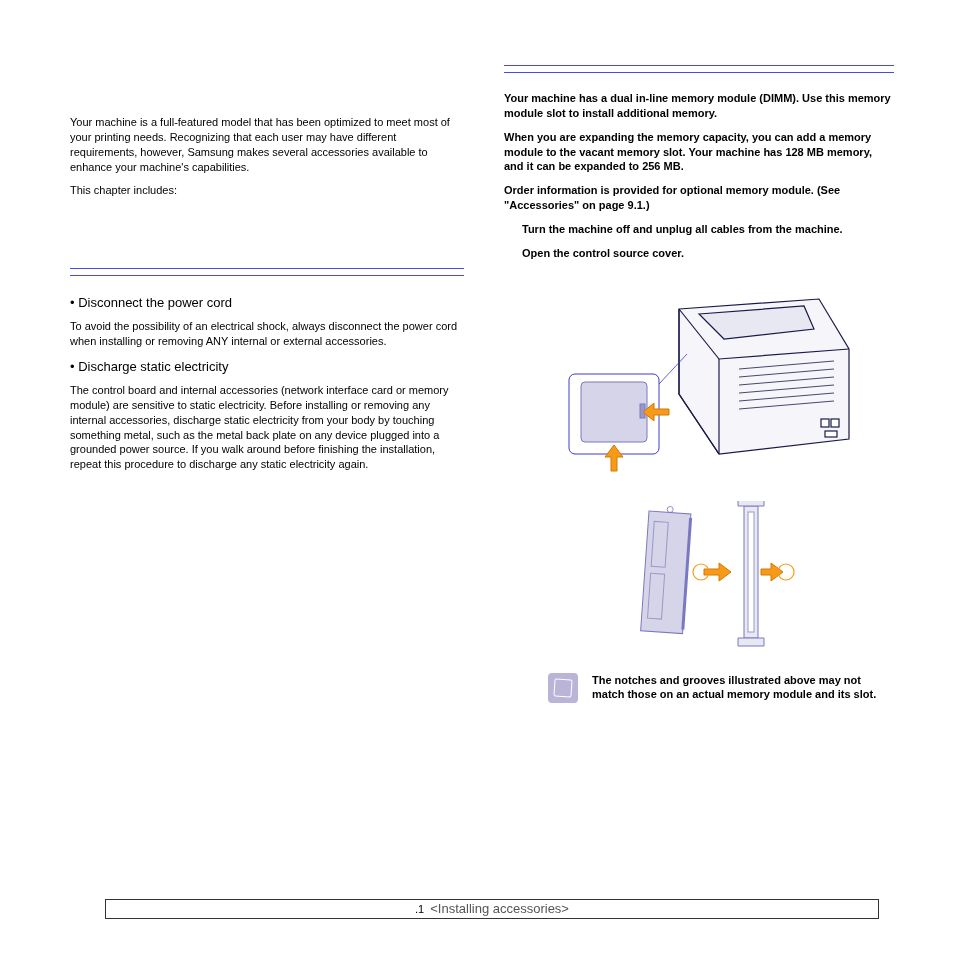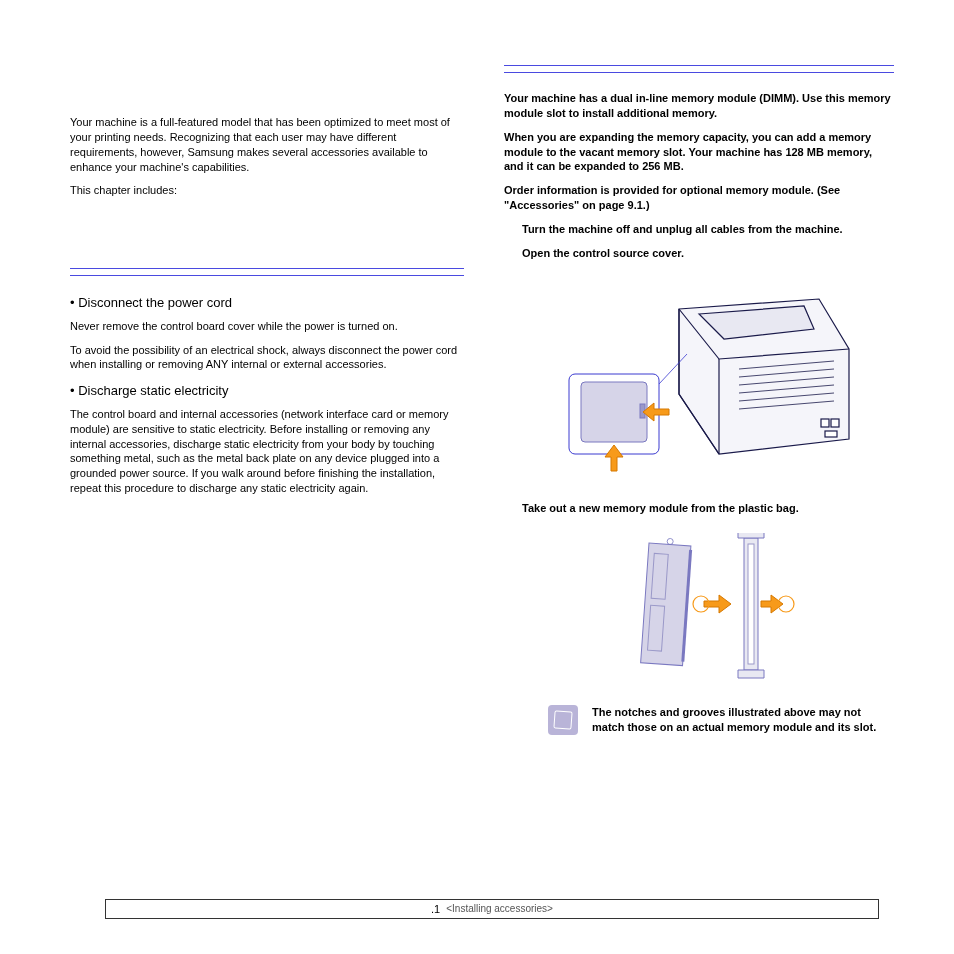--- a/index.html
+++ b/index.html
@@ -76,37 +76,36 @@
     left: 105px; right: 75px; bottom: 35px;
     border: 0.5px solid #333;
     height: 20px;
     display: flex;
     align-items: center;
     justify-content: center;
     font-size: 10px;
     gap: 6px;
   }
   .footer .pg { font-size: 11px; }
-  .footer .chap { font-size: 10px; color: #555; }
+  .footer .chap { font-size: 13px; color: #555; }
 </style>
 </head>
 <body>
 
 <div class="page">
   <div class="col col-left">
     <p>Your machine is a full-featured model that has been optimized to meet most of your printing needs. Recognizing that each user may have different requirements, however, Samsung makes several accessories available to enhance your machine's capabilities.</p>
     <p>This chapter includes:</p>
 
     <div class="hr-group" style="margin-top:70px">
       <div class="hr"></div>
         <div class="hr"></div>
     </div>
 
     <div class="bullet-head">Disconnect the power cord</div>
-    <p>Never remove the control board cover while the power is turned on.</p>
     <p>To avoid the possibility of an electrical shock, always disconnect the power cord when installing or removing ANY internal or external accessories.</p>
 
     <div class="bullet-head">Discharge static electricity</div>
     <p>The control board and internal accessories (network interface card or memory module) are sensitive to static electricity. Before installing or removing any internal accessories, discharge static electricity from your body by touching something metal, such as the metal back plate on any device plugged into a grounded power source. If you walk around before finishing the installation, repeat this procedure to discharge any static electricity again.</p>
   </div>
 
   <div class="col col-right">
     <div class="hr-group hr-right-top" style="margin-top:-50px">
       <div class="hr"></div>
         <div class="hr"></div>
@@ -151,21 +150,20 @@
 
           <path d="M130 130 L115 130 L115 124 L104 133 L115 142 L115 136 L130 136 Z" fill="#f79a1a" stroke="#d67800"></path>
 
           <path d="M72 192 L72 178 L66 178 L75 166 L84 178 L78 178 L78 192 Z" fill="#f79a1a" stroke="#d67800"></path>
 
           <line x1="120" y1="105" x2="148" y2="75" stroke="#3a3ad0" stroke-width="0.8"></line>
         </g>
       </svg>
     </div>
 
-    <p class="step">Take out a new memory module from the plastic bag.</p>
 
     <div class="figure">
       <svg width="200" height="150" viewBox="0 0 200 150">
 
         <g transform="translate(50,10) rotate(4)">
           <rect x="0" y="0" width="42" height="120" fill="#d6d4e8" stroke="#7a78c0"></rect>
           <rect x="6" y="10" width="14" height="45" fill="none" stroke="#9a98c8"></rect>
           <rect x="6" y="62" width="14" height="45" fill="none" stroke="#9a98c8"></rect>
           <line x1="42" y1="4" x2="42" y2="116" stroke="#7a78c0" stroke-width="3"></line>
           <circle cx="21" cy="-3" r="3" fill="none" stroke="#7a78c0" stroke-width="0.8"></circle>

